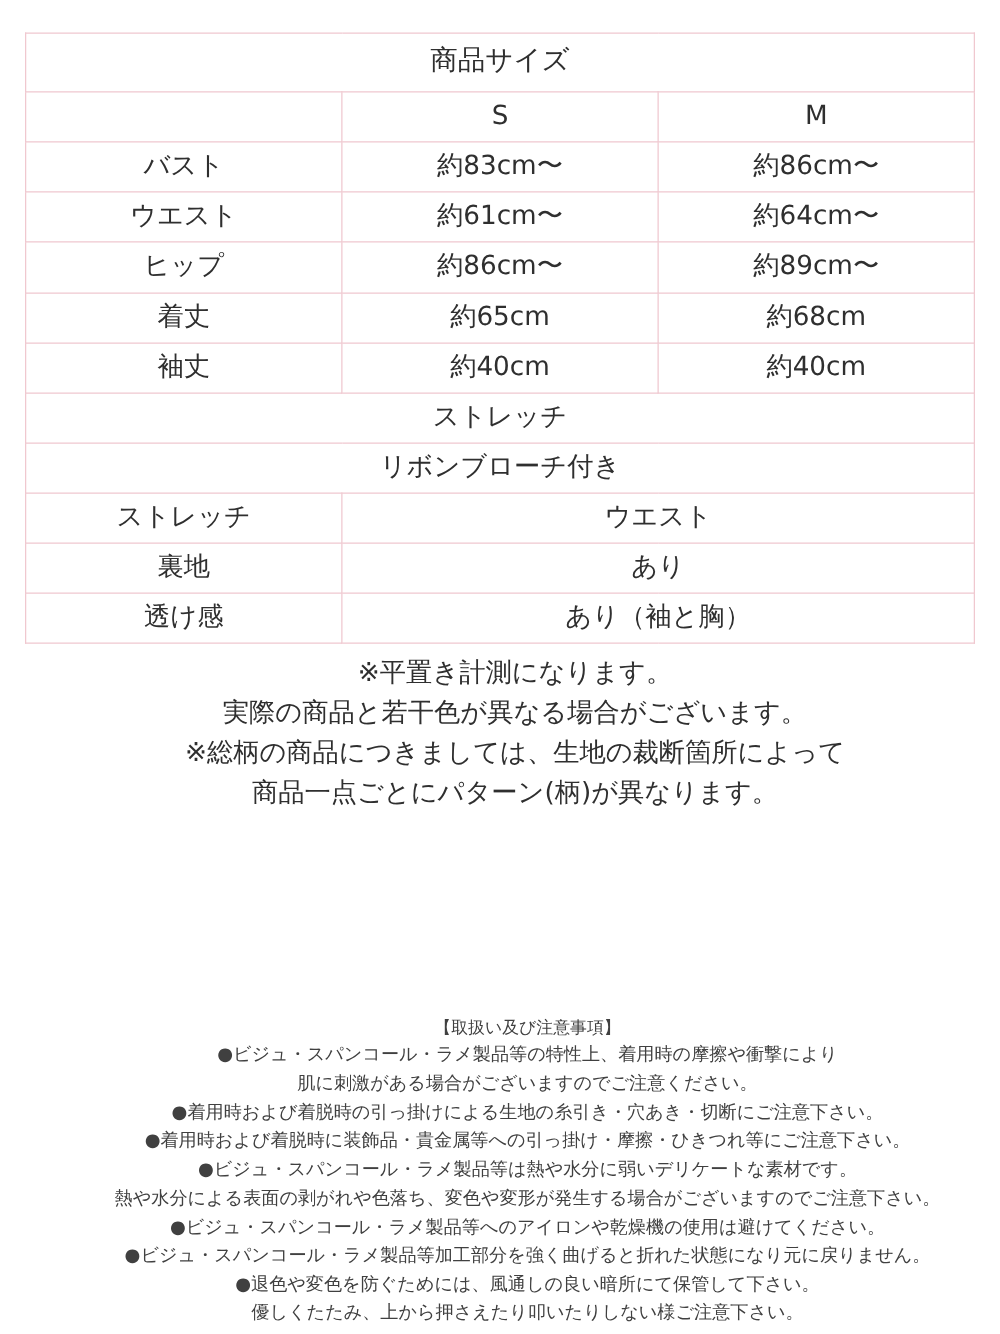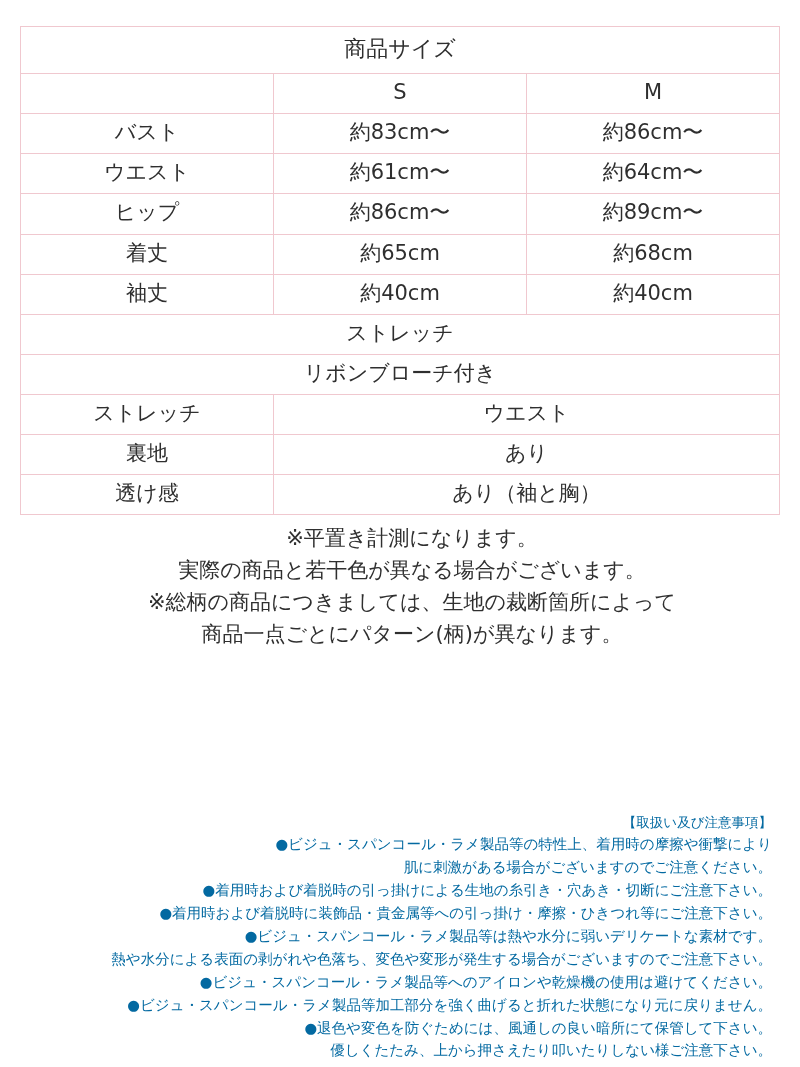--- a/index.html
+++ b/index.html
@@ -54,28 +54,28 @@
     font-family: "DejaVu Sans", sans-serif;
     font-size: 21px;
     line-height: 1.52;
     color: #2f2f2f;
   }
   .notes div { white-space: nowrap; padding-left: 24px; }
 
   
   .care {
     position: absolute;
-    left: 32px;
+    left: 52px;
     top: 786px;
     width: 740px;
     font-family: "DejaVu Sans", sans-serif;
     font-size: 14.5px;
     line-height: 1.58;
-    color: #0369a1;
-    text-align: right;
+    color: #404040;
+    text-align: center;
   }
   .care .care-title {
     font-size: 13.5px;
     letter-spacing: 0px;
   }
   .care p {
     margin: 0;
     white-space: nowrap;
   }
 </style>

